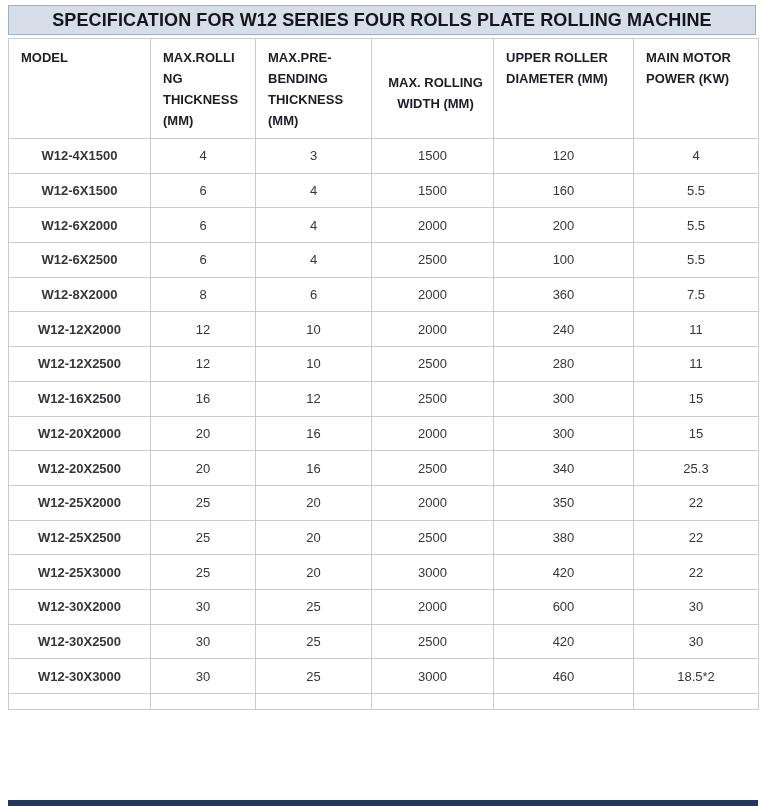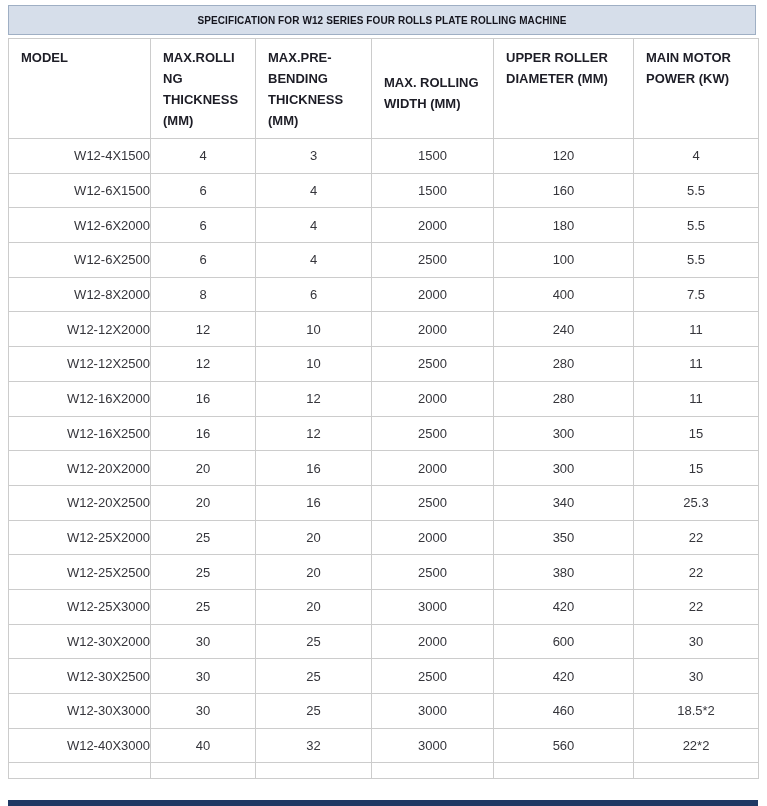--- a/index.html
+++ b/index.html
@@ -19,21 +19,21 @@
     position: absolute;
     left: 8px;
     top: 5px;
     width: 748px;
     height: 30px;
     background: var(--title-bar-bg, #d6deea);
     border: 1px solid var(--title-border, #9fafc4);
     display: flex;
     align-items: center;
     justify-content: center;
-    font-size: 10px;
+    font-size: 18px;
     font-weight: bold;
     color: var(--title-text, #15151e);
     letter-spacing: 0.1px;
     box-sizing: border-box;
   }
   table.spec {
     position: absolute;
     left: 8px;
     top: 38px;
     border-collapse: collapse;
@@ -57,35 +57,37 @@
     text-align: left;
     vertical-align: top;
     padding: 8px 6px 0 12px;
     line-height: 21px;
     box-sizing: border-box;
     margin-left: 24px;
   }
   th.hcell.middle {
     vertical-align: middle;
     padding-top: 8px;
+    text-align: center;
   }
   tr.data-row { height: 34.7px; }
   td.dcell {
     border: 1px solid var(--cell-border, #cccccc);
     font-size: 13px;
     color: var(--data-text, #35353b);
     text-align: center;
     vertical-align: middle;
     padding: 0;
     overflow: hidden;
     white-space: nowrap;
   }
   td.dcell.model {
-    text-align: right;
+    text-align: center;
     padding-left: 0;
+    font-weight: bold;
   }
   tr.partial-row { height: 16px; }
   .bottom-bar {
     position: absolute;
     left: 8px;
     bottom: 0;
     width: 750px;
     height: 6px;
     background: var(--bottom-bar, #1f3864);
   }
@@ -131,64 +133,56 @@
           <td class="dcell">4</td>
           <td class="dcell">1500</td>
           <td class="dcell">160</td>
           <td class="dcell">5.5</td>
         </tr>
         <tr class="data-row">
           <td class="dcell model">W12-6X2000</td>
           <td class="dcell">6</td>
           <td class="dcell">4</td>
           <td class="dcell">2000</td>
-          <td class="dcell">180</td>
+          <td class="dcell">200</td>
           <td class="dcell">5.5</td>
         </tr>
         <tr class="data-row">
           <td class="dcell model">W12-6X2500</td>
           <td class="dcell">6</td>
           <td class="dcell">4</td>
           <td class="dcell">2500</td>
           <td class="dcell">100</td>
           <td class="dcell">5.5</td>
         </tr>
         <tr class="data-row">
           <td class="dcell model">W12-8X2000</td>
           <td class="dcell">8</td>
           <td class="dcell">6</td>
           <td class="dcell">2000</td>
-          <td class="dcell">400</td>
+          <td class="dcell">360</td>
           <td class="dcell">7.5</td>
         </tr>
         <tr class="data-row">
           <td class="dcell model">W12-12X2000</td>
           <td class="dcell">12</td>
           <td class="dcell">10</td>
           <td class="dcell">2000</td>
           <td class="dcell">240</td>
           <td class="dcell">11</td>
         </tr>
         <tr class="data-row">
           <td class="dcell model">W12-12X2500</td>
           <td class="dcell">12</td>
           <td class="dcell">10</td>
           <td class="dcell">2500</td>
           <td class="dcell">280</td>
           <td class="dcell">11</td>
         </tr>
         <tr class="data-row">
-          <td class="dcell model">W12-16X2000</td>
-          <td class="dcell">16</td>
-          <td class="dcell">12</td>
-          <td class="dcell">2000</td>
-          <td class="dcell">280</td>
-          <td class="dcell">11</td>
-        </tr>
-        <tr class="data-row">
           <td class="dcell model">W12-16X2500</td>
           <td class="dcell">16</td>
           <td class="dcell">12</td>
           <td class="dcell">2500</td>
           <td class="dcell">300</td>
           <td class="dcell">15</td>
         </tr>
         <tr class="data-row">
           <td class="dcell model">W12-20X2000</td>
           <td class="dcell">20</td>
@@ -246,28 +240,20 @@
           <td class="dcell">30</td>
         </tr>
         <tr class="data-row">
           <td class="dcell model">W12-30X3000</td>
           <td class="dcell">30</td>
           <td class="dcell">25</td>
           <td class="dcell">3000</td>
           <td class="dcell">460</td>
           <td class="dcell">18.5*2</td>
         </tr>
-        <tr class="data-row">
-          <td class="dcell model">W12-40X3000</td>
-          <td class="dcell">40</td>
-          <td class="dcell">32</td>
-          <td class="dcell">3000</td>
-          <td class="dcell">560</td>
-          <td class="dcell">22*2</td>
-        </tr>
         <tr class="partial-row">
           <td class="dcell"></td>
           <td class="dcell"></td>
           <td class="dcell"></td>
           <td class="dcell"></td>
           <td class="dcell"></td>
           <td class="dcell"></td>
         </tr>
       </tbody>
   </table>

